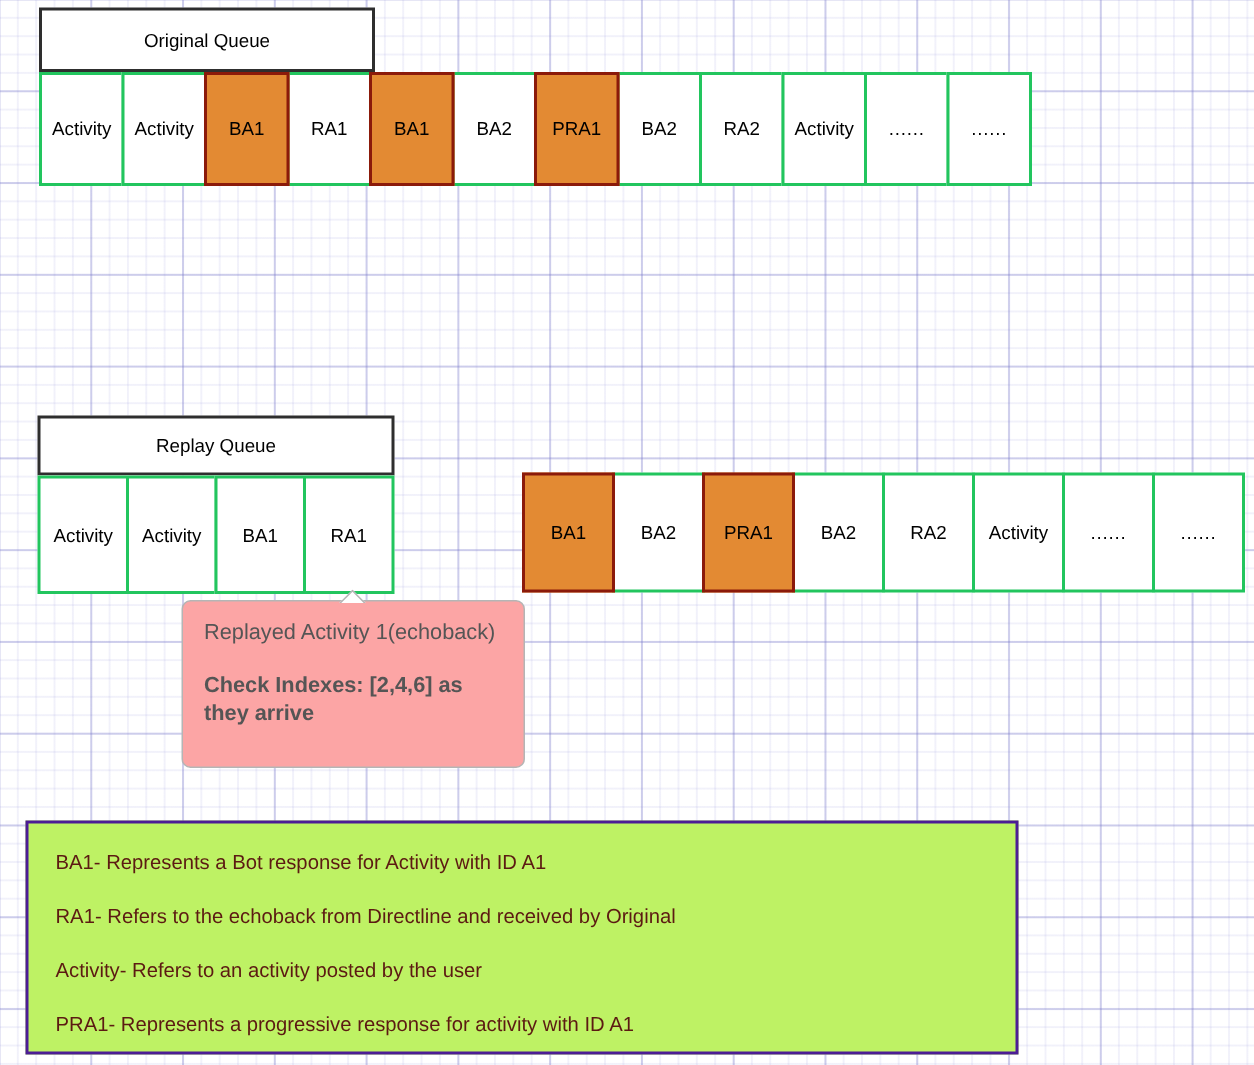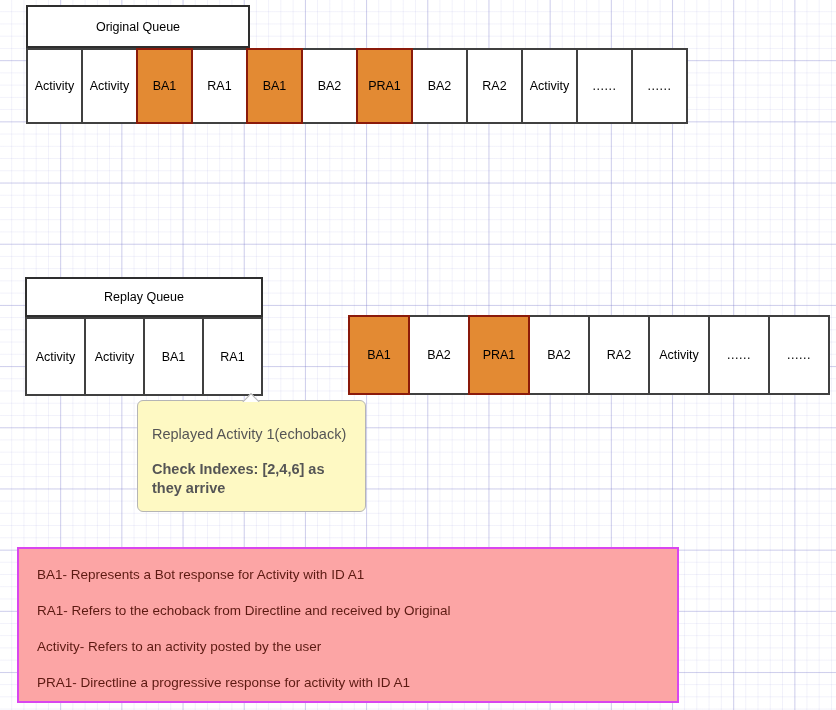--- a/index.html
+++ b/index.html
@@ -49,21 +49,21 @@
     color: #000000;
   }
 
   .queue-row {
     position: absolute;
     display: flex;
   }
 
   .cell {
     box-sizing: border-box;
-    border: 2px solid #404040;
+    border: 2px solid #22c55e;
     background: #ffffff;
     display: flex;
     align-items: center;
     justify-content: center;
     font-size: 12.5px;
     color: #000000;
     margin-right: -2px;
     position: relative;
   }
   .cell.highlight {
@@ -72,26 +72,25 @@
     z-index: 3;
   }
   .cell .cell-label { pointer-events: none; white-space: nowrap; }
   .cell .cell-label.ellipsis { letter-spacing: 0.5px; }
 
   
   #replay-callout {
     box-sizing: border-box;
     border: 1px solid #B5B5B5;
     border-radius: 6px;
-    background: #fef9c3;
+    background: #fca5a5;
     color: #555555;
     font-size: 14.5px;
     line-height: 1.32;
-    padding: 24px 14px 10px 14px;
-    margin-left: 16px;
+    padding: 12px 14px 10px 14px;
   }
   #replay-callout p { margin: 0; }
   #replay-callout p.second { margin-top: 16px; font-weight: bold; }
   .callout-tail {
     position: absolute;
     top: -9px;
     left: 104px;
     width: 18px;
     height: 10px;
     overflow: hidden;
@@ -103,22 +102,22 @@
     width: 13px; height: 13px;
     background: #ffffff;
     border-left: 1px solid #B5B5B5;
     border-top: 1px solid #B5B5B5;
     transform: rotate(45deg);
   }
 
   
   #legend-box {
     box-sizing: border-box;
-    border: 2px solid #d946ef;
-    background: #fca5a5;
+    border: 2px solid #4c1d95;
+    background: #bef264;
     padding: 18px 0 0 18px;
   }
   .legend-line {
     color: #5C1A12;
     font-size: 13.5px;
     margin-bottom: 21px;
     white-space: nowrap;
   }
 </style>
 </head>
@@ -218,14 +217,14 @@
 <div id="replay-callout" class="abs" style="left:121px; top:400px; width:229px; height:112px;">
   <span class="callout-tail"></span>
   <p class="first">Replayed Activity 1(echoback)</p>
   <p class="second">Check Indexes: [2,4,6] as they arrive</p>
 </div>
 
 <div id="legend-box" class="abs" style="left:17px; top:547px; width:662px; height:156px;">
     <div class="legend-line">BA1- Represents a Bot response for Activity with ID A1</div>
     <div class="legend-line">RA1- Refers to the echoback from Directline and received by Original</div>
     <div class="legend-line">Activity- Refers to an activity posted by the user</div>
-    <div class="legend-line">PRA1- Directline a progressive response for activity with ID A1</div>
+    <div class="legend-line">PRA1- Represents a progressive response for activity with ID A1</div>
   </div>
 
 </body></html>

